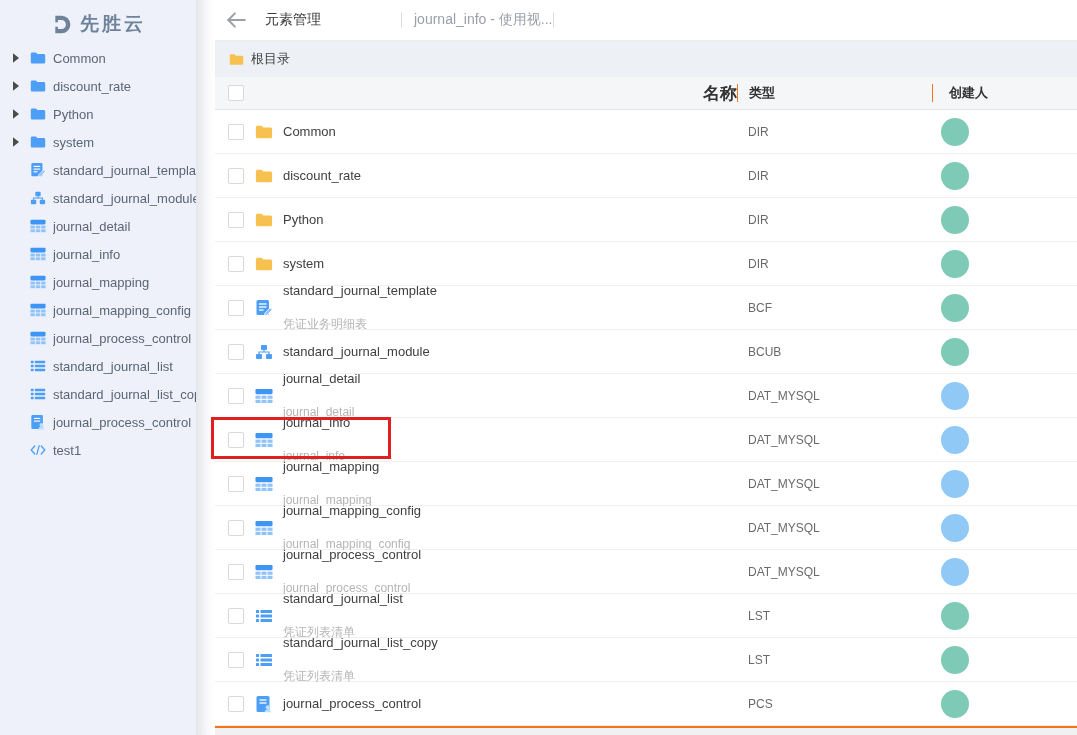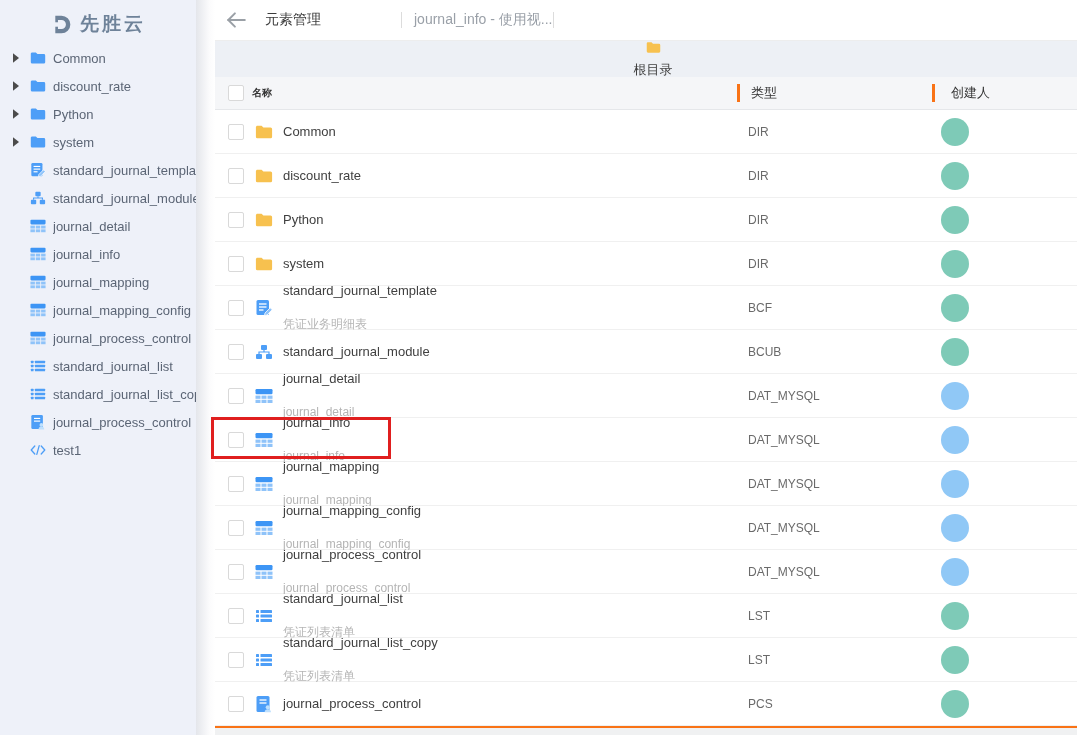--- a/index.html
+++ b/index.html
@@ -23,28 +23,28 @@
   
   .main { position:absolute; left:215px; top:0; width:862px; height:735px; background:#f97316; }
 
   .tabbar { height:41px; display:flex; align-items:center; border-bottom:1px solid #ededed; background:#fff; }
   .back-btn { margin-left:10px; width:22px; height:22px; display:flex; align-items:center; justify-content:center; cursor:pointer; }
   .tab { font-size:14px; white-space:nowrap; cursor:pointer; }
   .tab.active { color:#3b3b3b; margin-left:18px; padding-right:80px; }
   .tab.inactive { color:#9aa0a8; margin-left:12px; }
   .tab-sep { width:1px; height:16px; background:#dcdcdc; flex:none; }
 
-  .breadcrumb { height:36px; background:#edf0f5; display:flex; align-items:center; padding-left:14px; gap:7px;flex-direction:column; }
+  .breadcrumb { height:36px; background:#edf0f5; display:flex; align-items:center; padding-left:14px; gap:7px; }
   .breadcrumb .bc-icon { width:15px; height:13px; display:flex; }
   .bc-label { font-size:13px; color:#3f3f3f; }
 
   .thead { height:33px; background:#f5f6f8; display:flex; align-items:center; border-bottom:1px solid #e5e7ea; }
   .checkbox { width:16px; height:16px; border:1px solid #d9d9d9; border-radius:2px; background:#fff; margin-left:13px; flex:none; cursor:pointer; }
-  .th-name { margin-left:8px; font-size:10px; font-weight:bold; color:#333; flex:1; }
-  .th-col { flex:none; display:flex; align-items:center; height:18px; border-left:3px solid #f97316; font-size:13px; font-weight:normal; color:#333; }
+  .th-name { margin-left:8px; font-size:17px; font-weight:bold; color:#333; flex:1;text-align:right; }
+  .th-col { flex:none; display:flex; align-items:center; height:18px; border-left:1px solid #f97316; font-size:13px; font-weight:bold; color:#333; }
   .th-type { width:195px; padding-left:11px; }
   .th-creator { width:145px; padding-left:16px; }
 
   .rows {}
   .row { height:44px; display:flex; align-items:center; border-bottom:1px solid #f0f0f0; position:relative; background:#fff; cursor:pointer; }
   .row-icon { width:18px; height:18px; margin-left:11px; display:flex; align-items:center; flex:none; }
   .name-block { margin-left:10px; flex:1; min-width:0; }
   .row-name { font-size:13px; color:#404040; line-height:16px; }
   .row-sub { font-size:12px; color:#b5b5b5; line-height:15px; margin-top:18px; }
   .cell-type { width:195px; padding-left:11px; font-size:12px; color:#6a6a6a; flex:none; }

